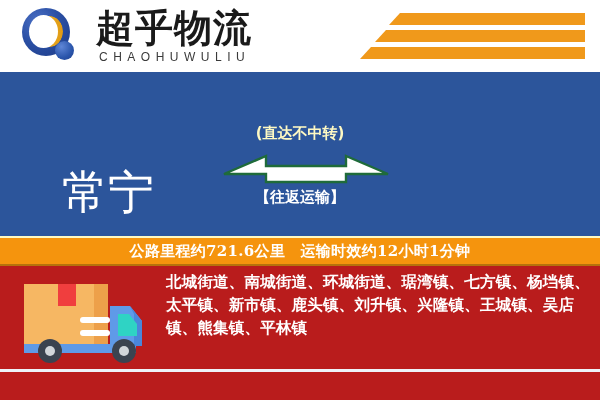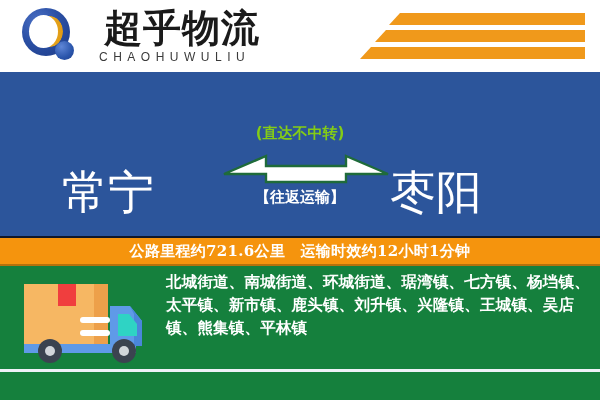--- a/index.html
+++ b/index.html
@@ -66,21 +66,21 @@
   }
   #logo-dot {
     position: absolute;
     left: 33px; top: 33px;
     width: 19px; height: 19px;
     border-radius: 50%;
     background: radial-gradient(circle at 34% 30%, #5f86d6 0%, #2a55ab 60%, #1e3f8d 100%);
   }
   #brand-cn {
     position: absolute;
-    left: 104px; top: 6px;
+    left: 96px; top: 6px;
     font-family: "DejaVu Sans", "Liberation Sans", sans-serif;
     font-size: 38px;
     font-weight: 700;
     color: #1a1a1a;
     letter-spacing: 1px;
     line-height: 44px;
     white-space: nowrap;
   }
   #brand-en {
     position: absolute;
@@ -132,21 +132,21 @@
   #city-dest  { left: 390px; }
 
   #note-top {
     position: absolute;
     left: 0; top: 52px;
     width: 600px;
     text-align: center;
     font-family: "DejaVu Sans", "Liberation Sans", sans-serif;
     font-size: 15px;
     font-weight: 700;
-    color: #84cc16;
+    color: #fef9c3;
     white-space: nowrap;
   }
   #note-bottom {
     position: absolute;
     left: 0; top: 116px;
     width: 600px;
     text-align: center;
     font-family: "DejaVu Sans", "Liberation Sans", sans-serif;
     font-size: 15px;
     font-weight: 700;
@@ -158,42 +158,42 @@
     left: 222px; top: 76px;
     width: 168px; height: 36px;
   }
 
   
   #infobar {
     position: absolute;
     left: 0; top: 236px;
     width: 600px; height: 30px;
     background: #f5940d;
-    border-top: 2px solid #0f172a;
+    border-top: 2px solid #fef9c3;
     border-bottom: 2px solid #b5720c;
     box-sizing: border-box;
     display: flex;
     align-items: center;
     justify-content: center;
   }
   #infobar-text {
     font-family: "DejaVu Serif", "Liberation Serif", serif;
     font-size: 15px;
     font-weight: 700;
     color: #ffffff;
     white-space: nowrap;
     letter-spacing: 0.3px;
   }
 
   
   #bottom {
     position: absolute;
     left: 0; top: 266px;
     width: 600px; height: 134px;
-    background: #15803d;
+    background: #b91c1c;
   }
   #truck {
     position: absolute;
     left: 18px; top: 8px;
     width: 132px; height: 92px;
   }
   #road-line {
     position: absolute;
     left: 0; top: 103px;
     width: 600px; height: 3px;
@@ -232,21 +232,20 @@
 
     <div class="stripe" id="stripe-1"></div>
     <div class="stripe" id="stripe-2"></div>
     <div class="stripe" id="stripe-3"></div>
   </div>
 
   <div id="route">
 
     <div class="city" id="city-origin">常宁</div>
 
-    <div class="city" id="city-dest">枣阳</div>
 
     <div id="note-top">(直达不中转)</div>
 
     <div id="arrow-wrap">
       <svg width="168" height="36" viewBox="0 0 168 36" xmlns="http://www.w3.org/2000/svg">
         <polygon points="2,26 44,8 44,18 124,18 124,8 166,26 124,26 124,34 44,34 44,26" fill="#ffffff" stroke="#1f6b3a" stroke-width="2.4" stroke-linejoin="miter"></polygon>
       </svg>
     </div>
 
     <div id="note-bottom">【往返运输】</div>

